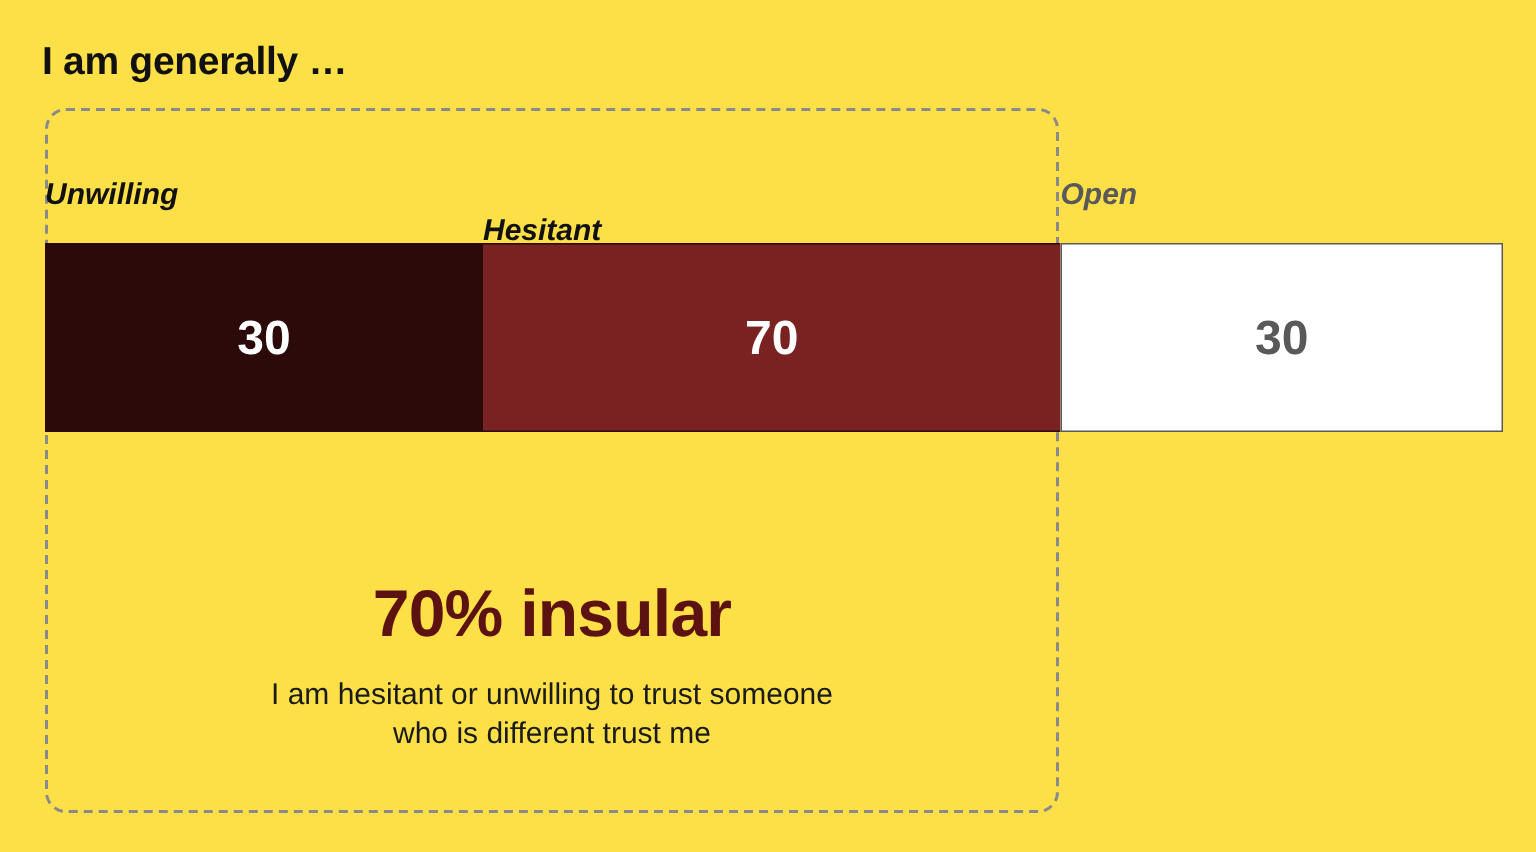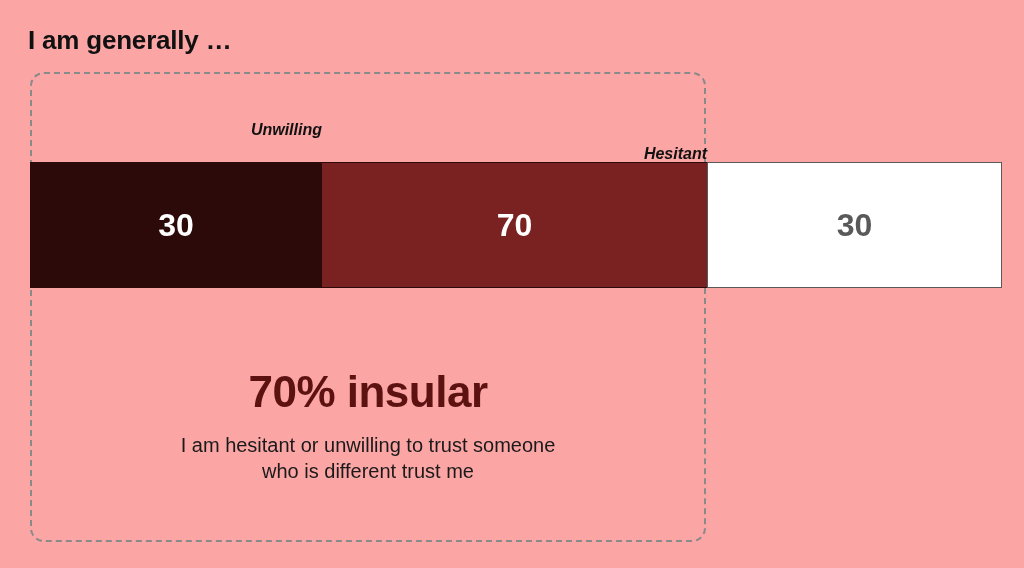--- a/index.html
+++ b/index.html
@@ -13,21 +13,21 @@
     font-family: "Liberation Sans", sans-serif;
     overflow: hidden;
     position: relative;
   }
 
   #slide {
     position: absolute;
     left: 0; top: 0;
     width: 1024px;
     height: 568px;
-    background: #fca5a5;
+    background: #fde047;
   }
 
   
   #page-title {
     position: absolute;
     left: 28px;
     top: 25px;
     font-size: 26px;
     font-weight: bold;
     color: #111111;
@@ -51,22 +51,22 @@
   #category-labels {
     position: absolute;
     left: 30px;
     top: 110px;
     width: 972px;
     height: 40px;
   }
   .cat-label {
     position: absolute;
     top: 0;
-    text-align: right;
-    font-size: 16px;
+    text-align: left;
+    font-size: 20px;
     font-weight: bold;
     font-style: italic;
     line-height: 40px;
     white-space: nowrap;
   }
   .cat-label.seg-0 { left: 0px;   width: 292px; color: #111111; }
   .cat-label.seg-1 { left: 292px; width: 385px; color: #111111; margin-top: 24px; }
   .cat-label.seg-2 { left: 677px; width: 295px; color: #595959; }
 
   
@@ -107,21 +107,21 @@
     width: 295px;
     background: #ffffff;
     color: #595959;
     border: 1px solid #595959;
   }
 
   
   #callout {
     position: absolute;
     left: 30px;
-    top: 364px;
+    top: 382px;
     width: 676px;
     text-align: center;
   }
   #callout-headline {
     font-size: 44px;
     font-weight: bold;
     color: #5c1210;
     line-height: 56px;
     letter-spacing: -0.5px;
   }
@@ -138,20 +138,21 @@
 
 <div id="slide">
 
   <div id="page-title">I am generally …</div>
 
   <div id="highlight-region"></div>
 
   <div id="category-labels">
     <div class="cat-label seg-0">Unwilling</div>
     <div class="cat-label seg-1">Hesitant</div>
+    <div class="cat-label seg-2">Open</div>
   </div>
 
   <div id="stacked-bar">
     <div class="bar-segment seg-0">
       <span>30</span>
     </div>
     <div class="bar-segment seg-1">
       <span>70</span>
     </div>
     <div class="bar-segment seg-2">

